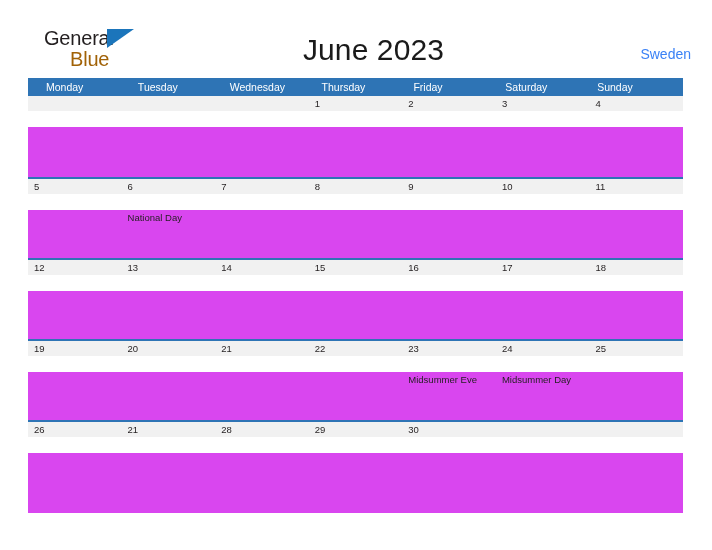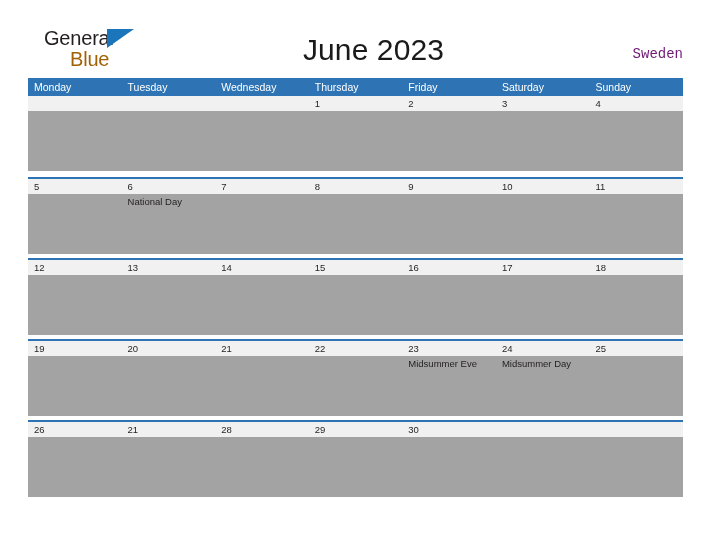--- a/index.html
+++ b/index.html
@@ -73,39 +73,39 @@
     font-size: 30px;
     color: #1a1a1a;
     font-weight: normal;
     margin: 0;
     letter-spacing: 0.1px;
     padding-left: 35px;
   }
 
   .locale-label {
     position: absolute;
-    right: 29px;
+    right: 21px;
     top: 46px;
     font-size: 14px;
-    color: #701a75;
-    font-family: Liberation Mono, monospace;
+    color: #3b82f6;
   }
 
   
   .calendar {
     position: absolute;
     left: 28px;
     top: 78px;
     width: 655px;
   }
 
   .weekday-header {
     display: flex;
     background: #2e74b5;
     height: 18px;
+    padding-left: 12px;
   }
   .weekday-cell {
     flex: 1 1 0;
     color: #ffffff;
     font-size: 10.5px;
     line-height: 18px;
     padding-left: 6px;
     box-sizing: border-box;
     white-space: nowrap;
   }
@@ -129,22 +129,23 @@
     flex: 1 1 0;
     box-sizing: border-box;
     padding-left: 6px;
     font-size: 9.5px;
     line-height: 15px;
     color: #231f20;
   }
 
   .event-strip {
     display: flex;
-    background: #a3a3a3;
+    background: #d946ef;
     height: 60px;
+    margin-top: 16px;
   }
   .event-cell {
     flex: 1 1 0;
     box-sizing: border-box;
     padding-left: 6px;
     padding-top: 1px;
     font-size: 9.5px;
     line-height: 13px;
     color: #231f20;
   }

